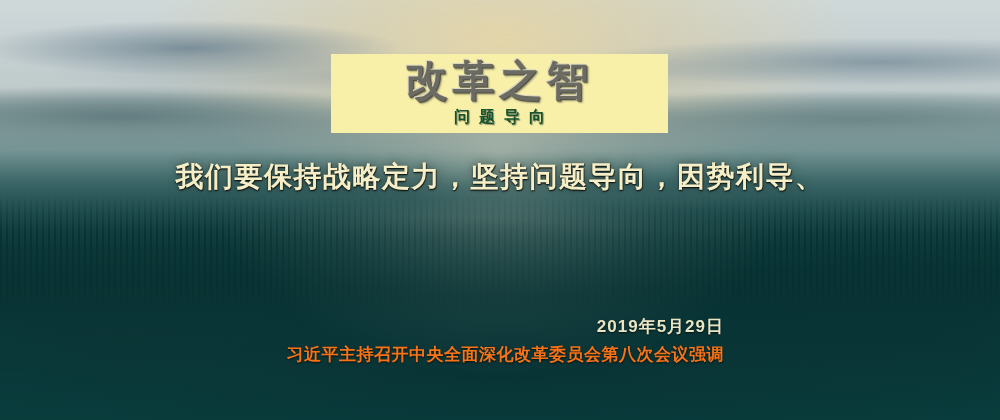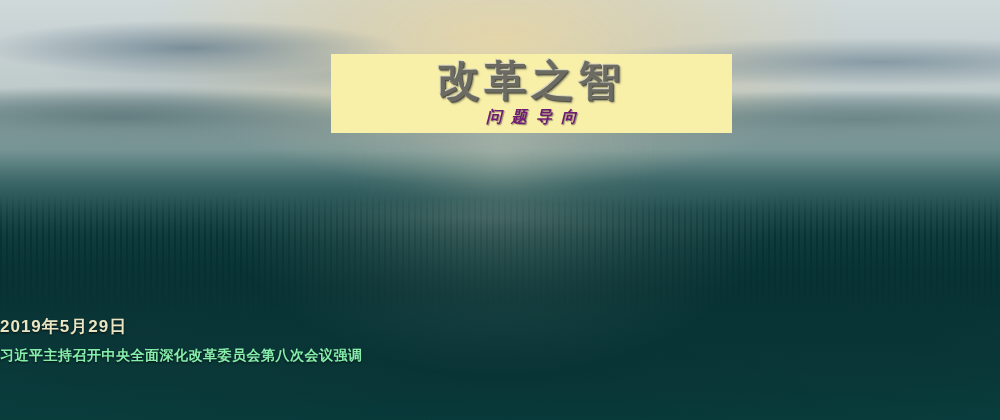--- a/index.html
+++ b/index.html
@@ -94,21 +94,21 @@
         rgba(4,40,42,0.22) 210px,
         rgba(4,42,44,0.42) 300px,
         rgba(5,44,46,0.30) 360px,
         rgba(5,44,46,0.10) 420px);
   }
 
   
   #title-card{
     position:absolute;
     left:331px;top:54px;
-    width:401px;height:79px;
+    width:337px;height:79px;
     background:#f8f0a8;
     display:flex;flex-direction:column;
     align-items:center;justify-content:flex-start;
     box-sizing:border-box;
     padding-top:2px;
   }
   #title-main{
     font-size:42px;
     font-weight:bold;
     letter-spacing:5px;
@@ -118,26 +118,25 @@
       -1px -1px 0 #d7d4c2,
       1px 1px 1px #4c4c45,
       2px 2px 2px rgba(60,60,52,0.45);
     font-family:"DejaVu Serif","Liberation Serif",serif;
     white-space:nowrap;
   }
   #title-sub{
     font-size:16px;
     font-weight:bold;
     letter-spacing:9px;
-    color:#701a75;
+    color:#14532d;
     line-height:22px;
     text-indent:9px;
     text-shadow:1px 1px 1px rgba(70,70,60,0.55);
     white-space:nowrap;
-    font-style:italic;
   }
 
   
   #body-text{
     position:absolute;
     left:0;top:152px;
     width:1000px;
     text-align:center;
   }
   .body-line{
@@ -152,37 +151,38 @@
       0 1px 2px rgba(0,0,0,0.85),
       0 0 10px rgba(40,60,50,0.75),
       1px 1px 0 rgba(30,45,40,0.6);
   }
 
   
   #footer{
     position:absolute;
     left:0;top:313px;
     width:840px;
+    text-align:right;
     padding-right:116px;
     box-sizing:border-box;
   }
   #footer-date{
     font-size:17px;
     font-weight:bold;
     letter-spacing:1px;
     color:#eae6c4;
     line-height:28px;
     white-space:nowrap;
     text-shadow:0 1px 2px rgba(0,0,0,0.7);
   }
   #footer-source{
-    font-size:14px;
+    font-size:17px;
     font-weight:bold;
     letter-spacing:0.5px;
-    color:#86efac;
+    color:#f97316;
     line-height:28px;
     white-space:nowrap;
     text-shadow:0 1px 2px rgba(0,0,0,0.7);
   }
 </style>
 </head>
 <body>
 
 <div id="banner">
 
@@ -195,20 +195,21 @@
   <div class="bg-layer treeline"></div>
   <div class="bg-layer rays"></div>
   <div class="bg-layer vignette"></div>
 
   <div id="title-card">
     <div id="title-main">改革之智</div>
     <div id="title-sub">问题导向</div>
   </div>
 
   <div id="body-text">
+    <div class="body-line">我们要保持战略定力，坚持问题导向，因势利导、</div>
   </div>
 
   <div id="footer">
     <div id="footer-date">2019年5月29日</div>
     <div id="footer-source">习近平主持召开中央全面深化改革委员会第八次会议强调</div>
   </div>
 
 </div>
 
 </body></html>

